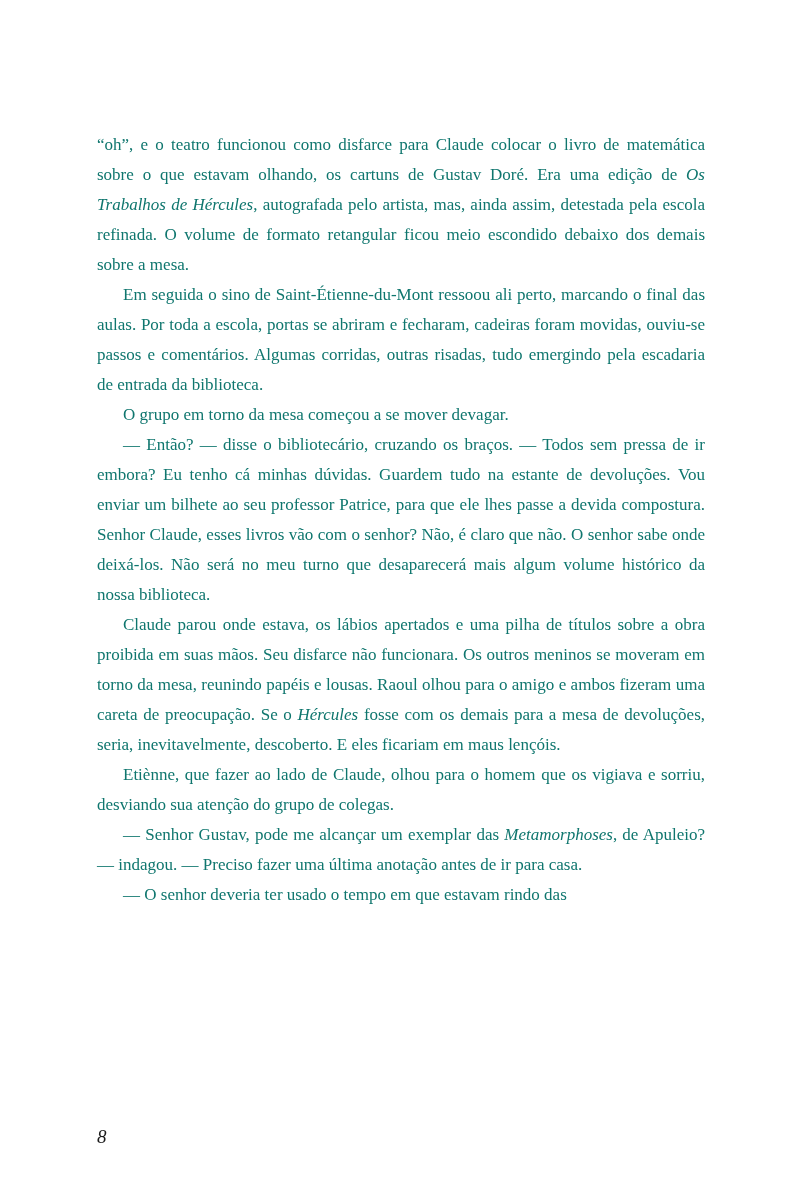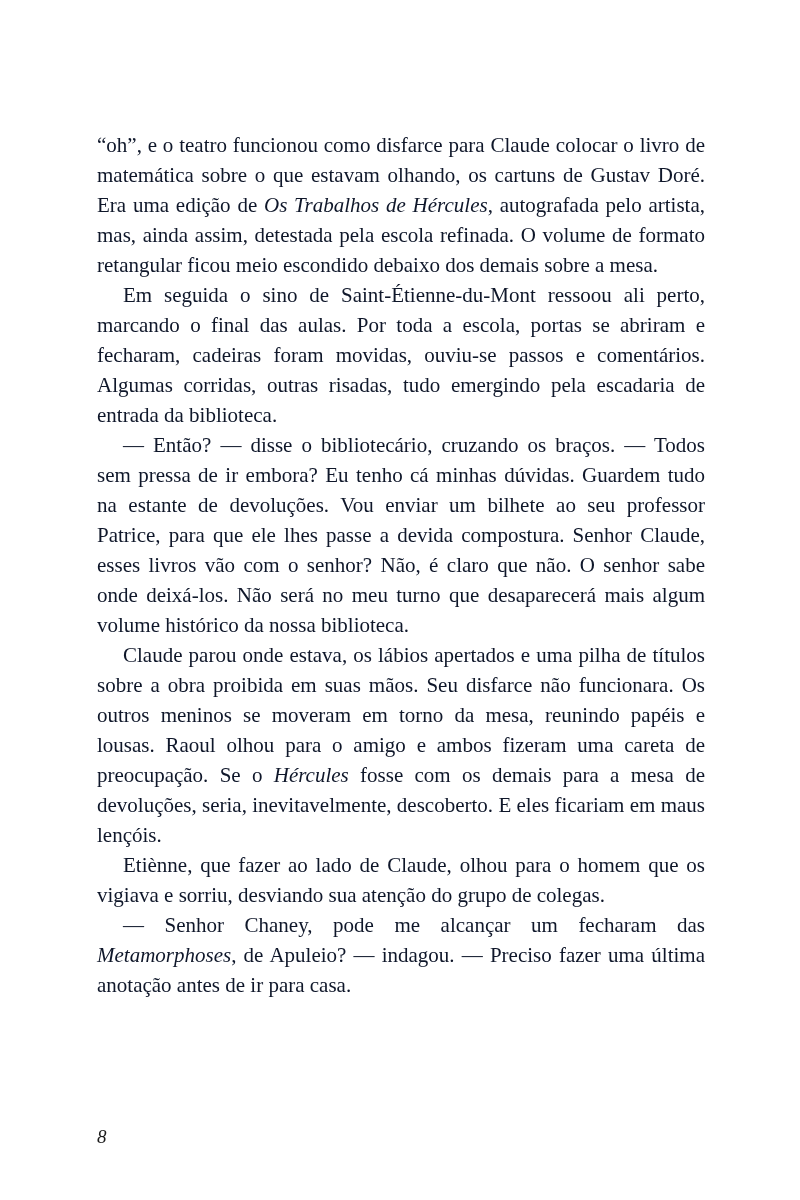--- a/index.html
+++ b/index.html
@@ -13,23 +13,23 @@
     height: 1200px;
     background: #ffffff;
     overflow: hidden;
     font-family: "Liberation Serif", serif;
   }
   .page-text {
     position: absolute;
     left: 97px;
     top: 130px;
     width: 608px;
-    font-size: 21px;
+    font-size: 17px;
     line-height: 30px;
-    color: #0f172a;
+    color: #0f766e;
     text-align: justify;
     hyphens: auto;
     -webkit-hyphens: auto;
   }
   .page-text p {
     margin: 0;
     padding: 0;
   }
   .page-text p.indent {
     text-indent: 26px;
@@ -47,19 +47,21 @@
     color: #1c1c1c;
   }
 </style>
 </head>
 <body>
 
 <div class="book-page">
   <div class="page-text">
       <p><span>“oh”, e o teatro funcionou como disfarce para Claude colocar o livro de matemática sobre o que estavam olhando, os cartuns de Gustav Doré. Era uma edição de </span><span class="italic">Os Trabalhos de Hércules</span><span>, autografada pelo artista, mas, ainda assim, detestada pela escola refinada. O volume de formato retangular ficou meio escondido debaixo dos demais sobre a mesa.</span></p>
       <p class="indent"><span>Em seguida o sino de Saint-Étienne-du-Mont ressoou ali perto, marcando o final das aulas. Por toda a escola, portas se abriram e fecharam, cadeiras foram movidas, ouviu-se passos e comentários. Algumas corridas, outras risadas, tudo emergindo pela escadaria de entrada da biblioteca.</span></p>
+      <p class="indent"><span>O grupo em torno da mesa começou a se mover devagar.</span></p>
       <p class="indent"><span>— Então? — disse o bibliotecário, cruzando os braços. — Todos sem pressa de ir embora? Eu tenho cá minhas dúvidas. Guardem tudo na estante de devoluções. Vou enviar um bilhete ao seu professor Patrice, para que ele lhes passe a devida compostura. Senhor Claude, esses livros vão com o senhor? Não, é claro que não. O senhor sabe onde deixá-los. Não será no meu turno que desaparecerá mais algum volume histórico da nossa biblioteca.</span></p>
       <p class="indent"><span>Claude parou onde estava, os lábios apertados e uma pilha de títulos sobre a obra proibida em suas mãos. Seu disfarce não funcionara. Os outros meninos se moveram em torno da mesa, reunindo papéis e lousas. Raoul olhou para o amigo e ambos fizeram uma careta de preocupação. Se o </span><span class="italic">Hércules</span><span> fosse com os demais para a mesa de devoluções, seria, inevitavelmente, descoberto. E eles ficariam em maus lençóis.</span></p>
       <p class="indent"><span>Etiènne, que fazer ao lado de Claude, olhou para o homem que os vigiava e sorriu, desviando sua atenção do grupo de colegas.</span></p>
-      <p class="indent"><span>— Senhor Chaney, pode me alcançar um fecharam das </span><span class="italic">Metamorphoses</span><span>, de Apuleio? — indagou. — Preciso fazer uma última anotação antes de ir para casa.</span></p>
+      <p class="indent"><span>— Senhor Gustav, pode me alcançar um exemplar das </span><span class="italic">Metamorphoses</span><span>, de Apuleio? — indagou. — Preciso fazer uma última anotação antes de ir para casa.</span></p>
+      <p class="indent"><span>— O senhor deveria ter usado o tempo em que estavam rindo das</span></p>
     </div>
   <div class="page-number">8</div>
 </div>
 
 </body></html>

